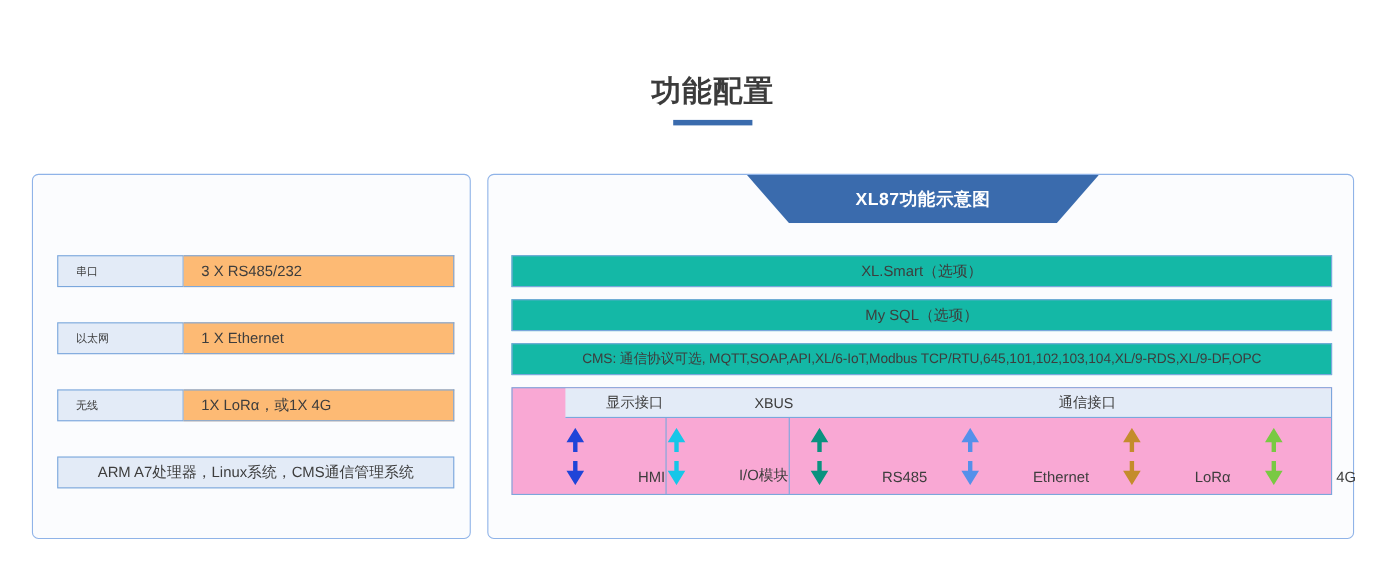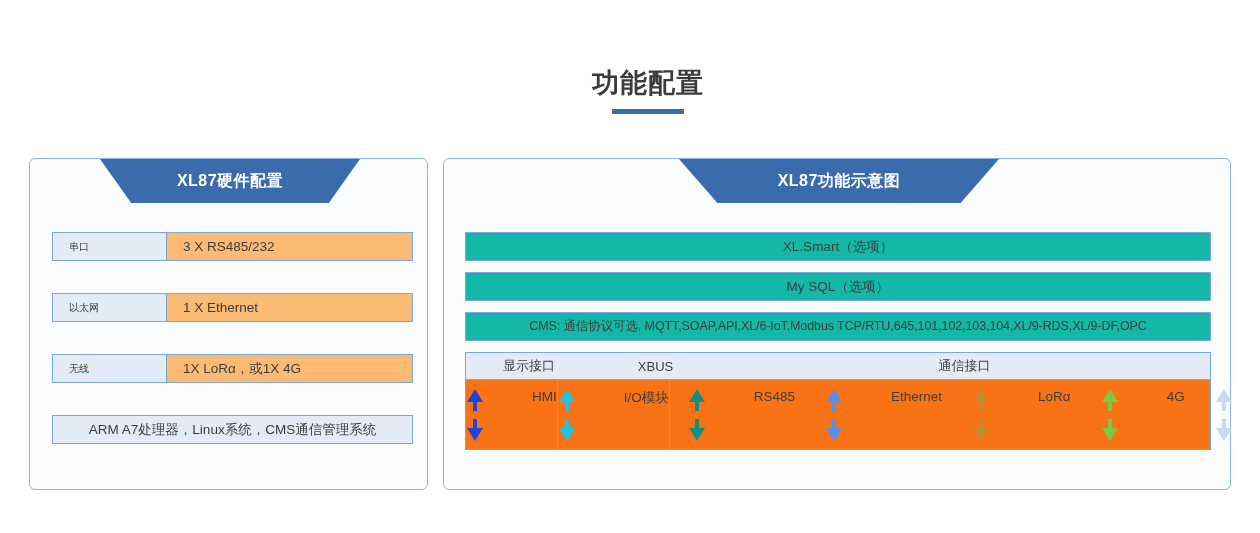--- a/index.html
+++ b/index.html
@@ -133,22 +133,23 @@
     font-size: 13.5px;
     color: #3d3d3d;
     margin-bottom: 11px;
   }
   .stack-row.dense { font-size: 12.5px; letter-spacing: -0.1px; }
 
   
   .iface-box {
     box-sizing: border-box;
     border: 1px solid #7ba7dc;
-    background: #f97316;
+    background: #f9a8d4;
     margin-top: 3px;
+    padding-left: 48px;
   }
   .iface-head {
     display: flex;
     height: 26px;
     background: #e3ebf7;
     border-bottom: 1px solid #7ba7dc;
   }
   .iface-head > div {
     display: flex;
     align-items: center;
@@ -169,21 +170,21 @@
     align-items: center;
     justify-content: center;
     box-sizing: border-box;
   }
   .col-disp { width: 126px; border-right: 1px solid #7ba7dc; }
   .col-xbus { width: 127px; border-right: 1px solid #7ba7dc; }
   .col-comm { flex: 1; display: flex; align-items: center; }
 
   .item {
     display: flex;
-    align-items: flex-start;
+    align-items: flex-end;
     justify-content: center;
     gap: 41px;
   }
   .item-label {
     font-size: 13.5px;
     color: #3d3d3d;
     margin-left: 7px;
     white-space: nowrap;
   }
   .arrow-svg { display: block; }
@@ -199,23 +200,20 @@
 </style>
 </head>
 <body>
 
 <div class="page-title-wrap">
   <div class="page-title">功能配置</div>
   <div class="title-underline"></div>
 </div>
 
 <div class="panel panel-left">
-  <div class="banner banner-left">
-    <span>XL87硬件配置</span>
-  </div>
 
   <div class="spec-list">
 
     <div class="spec-row">
       <div class="spec-key">串口</div>
       <div class="spec-val">3 X RS485/232</div>
     </div>
 
     <div class="spec-row">
       <div class="spec-key">以太网</div>

